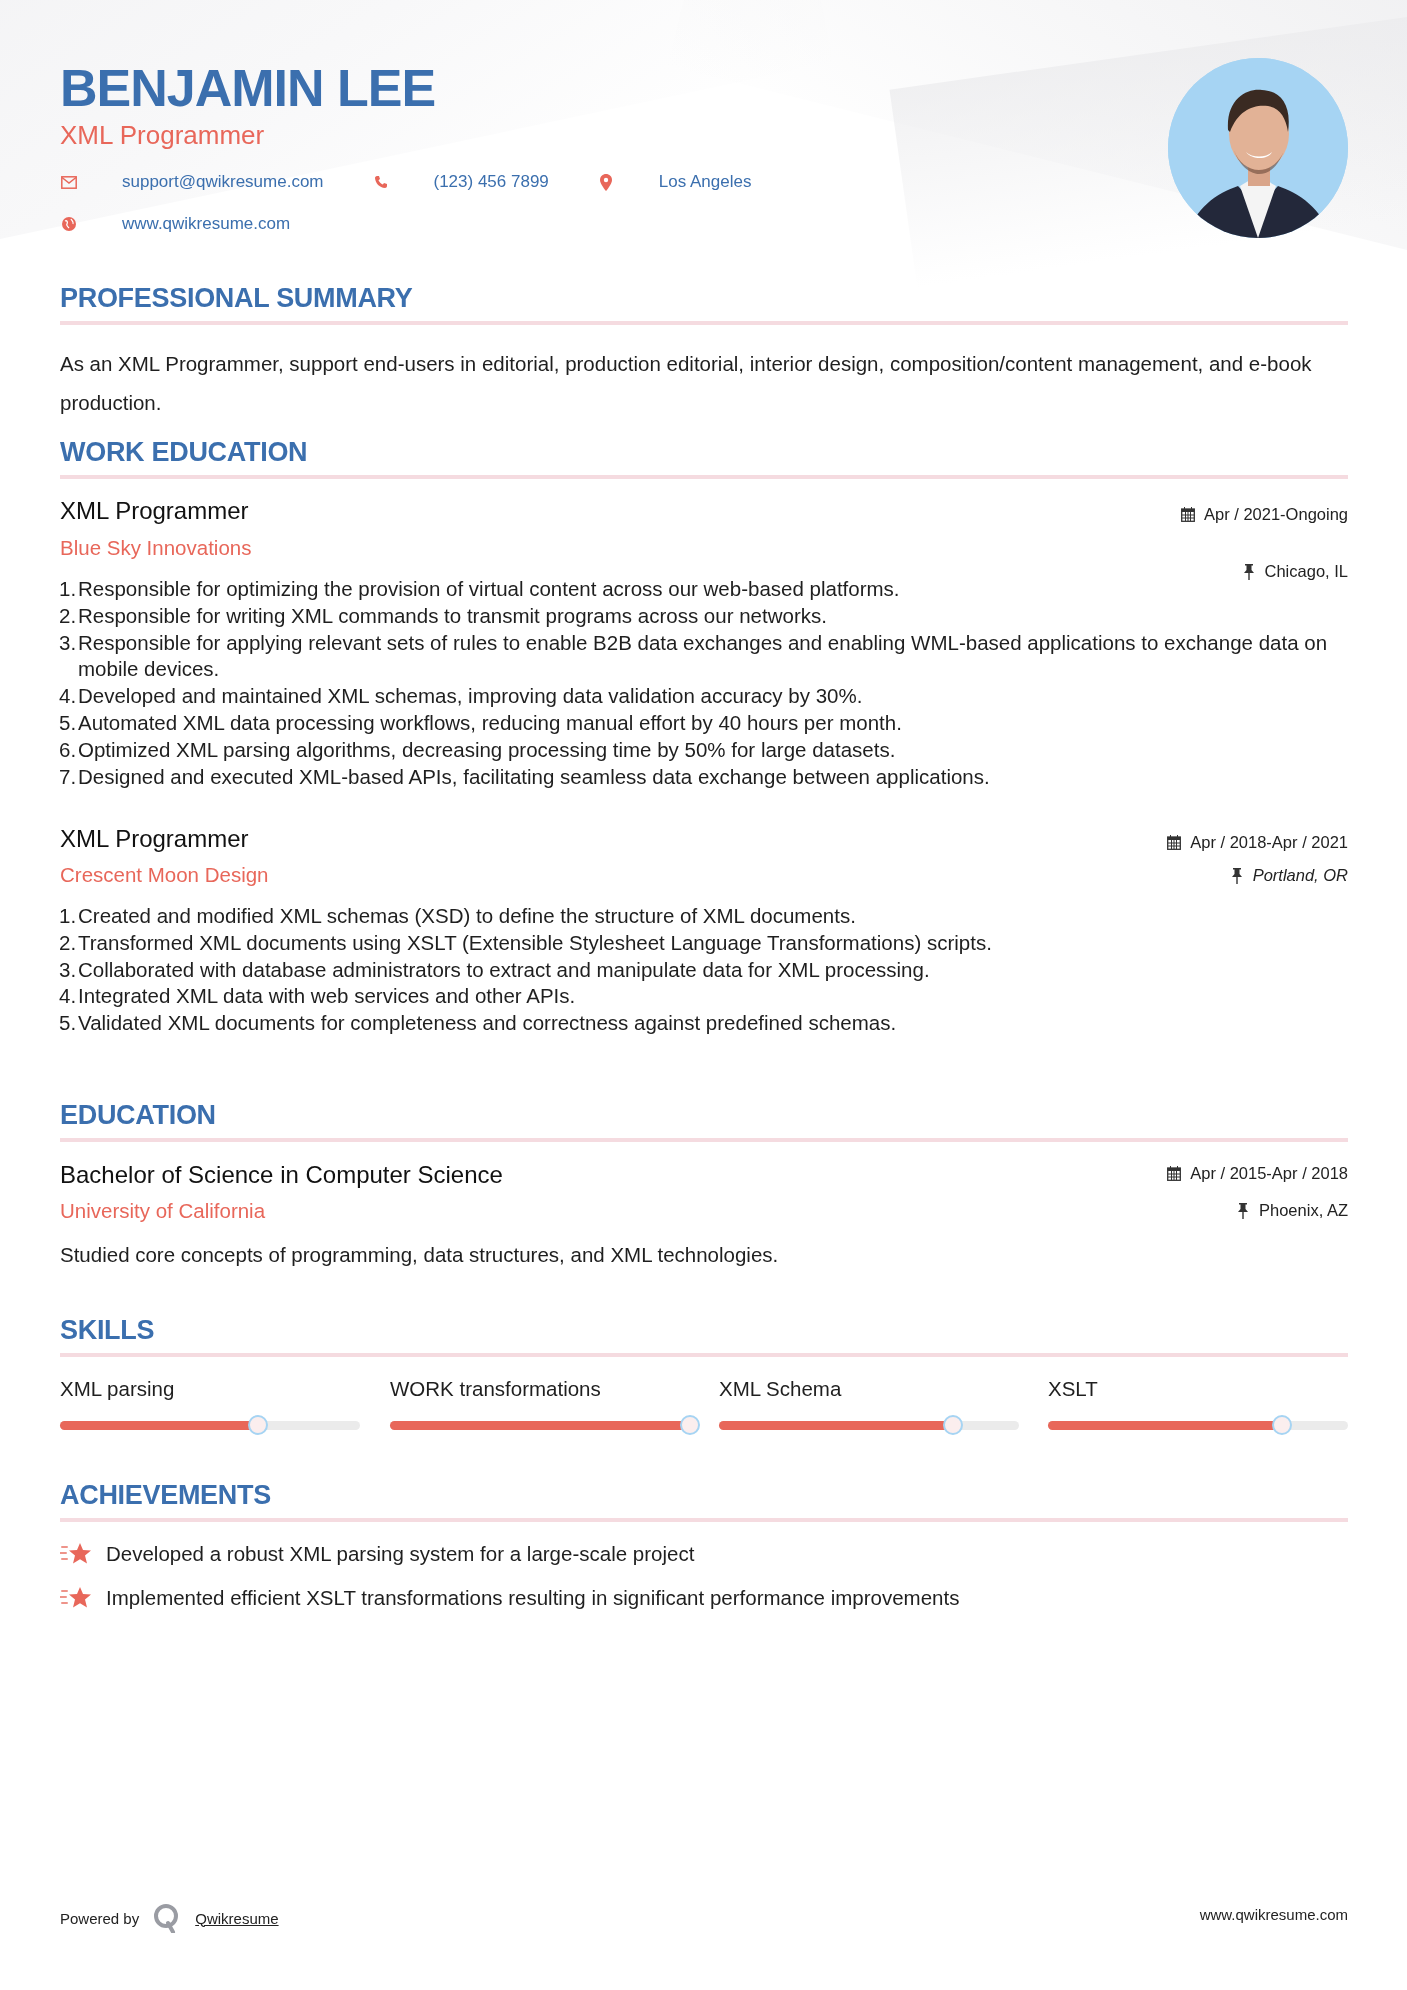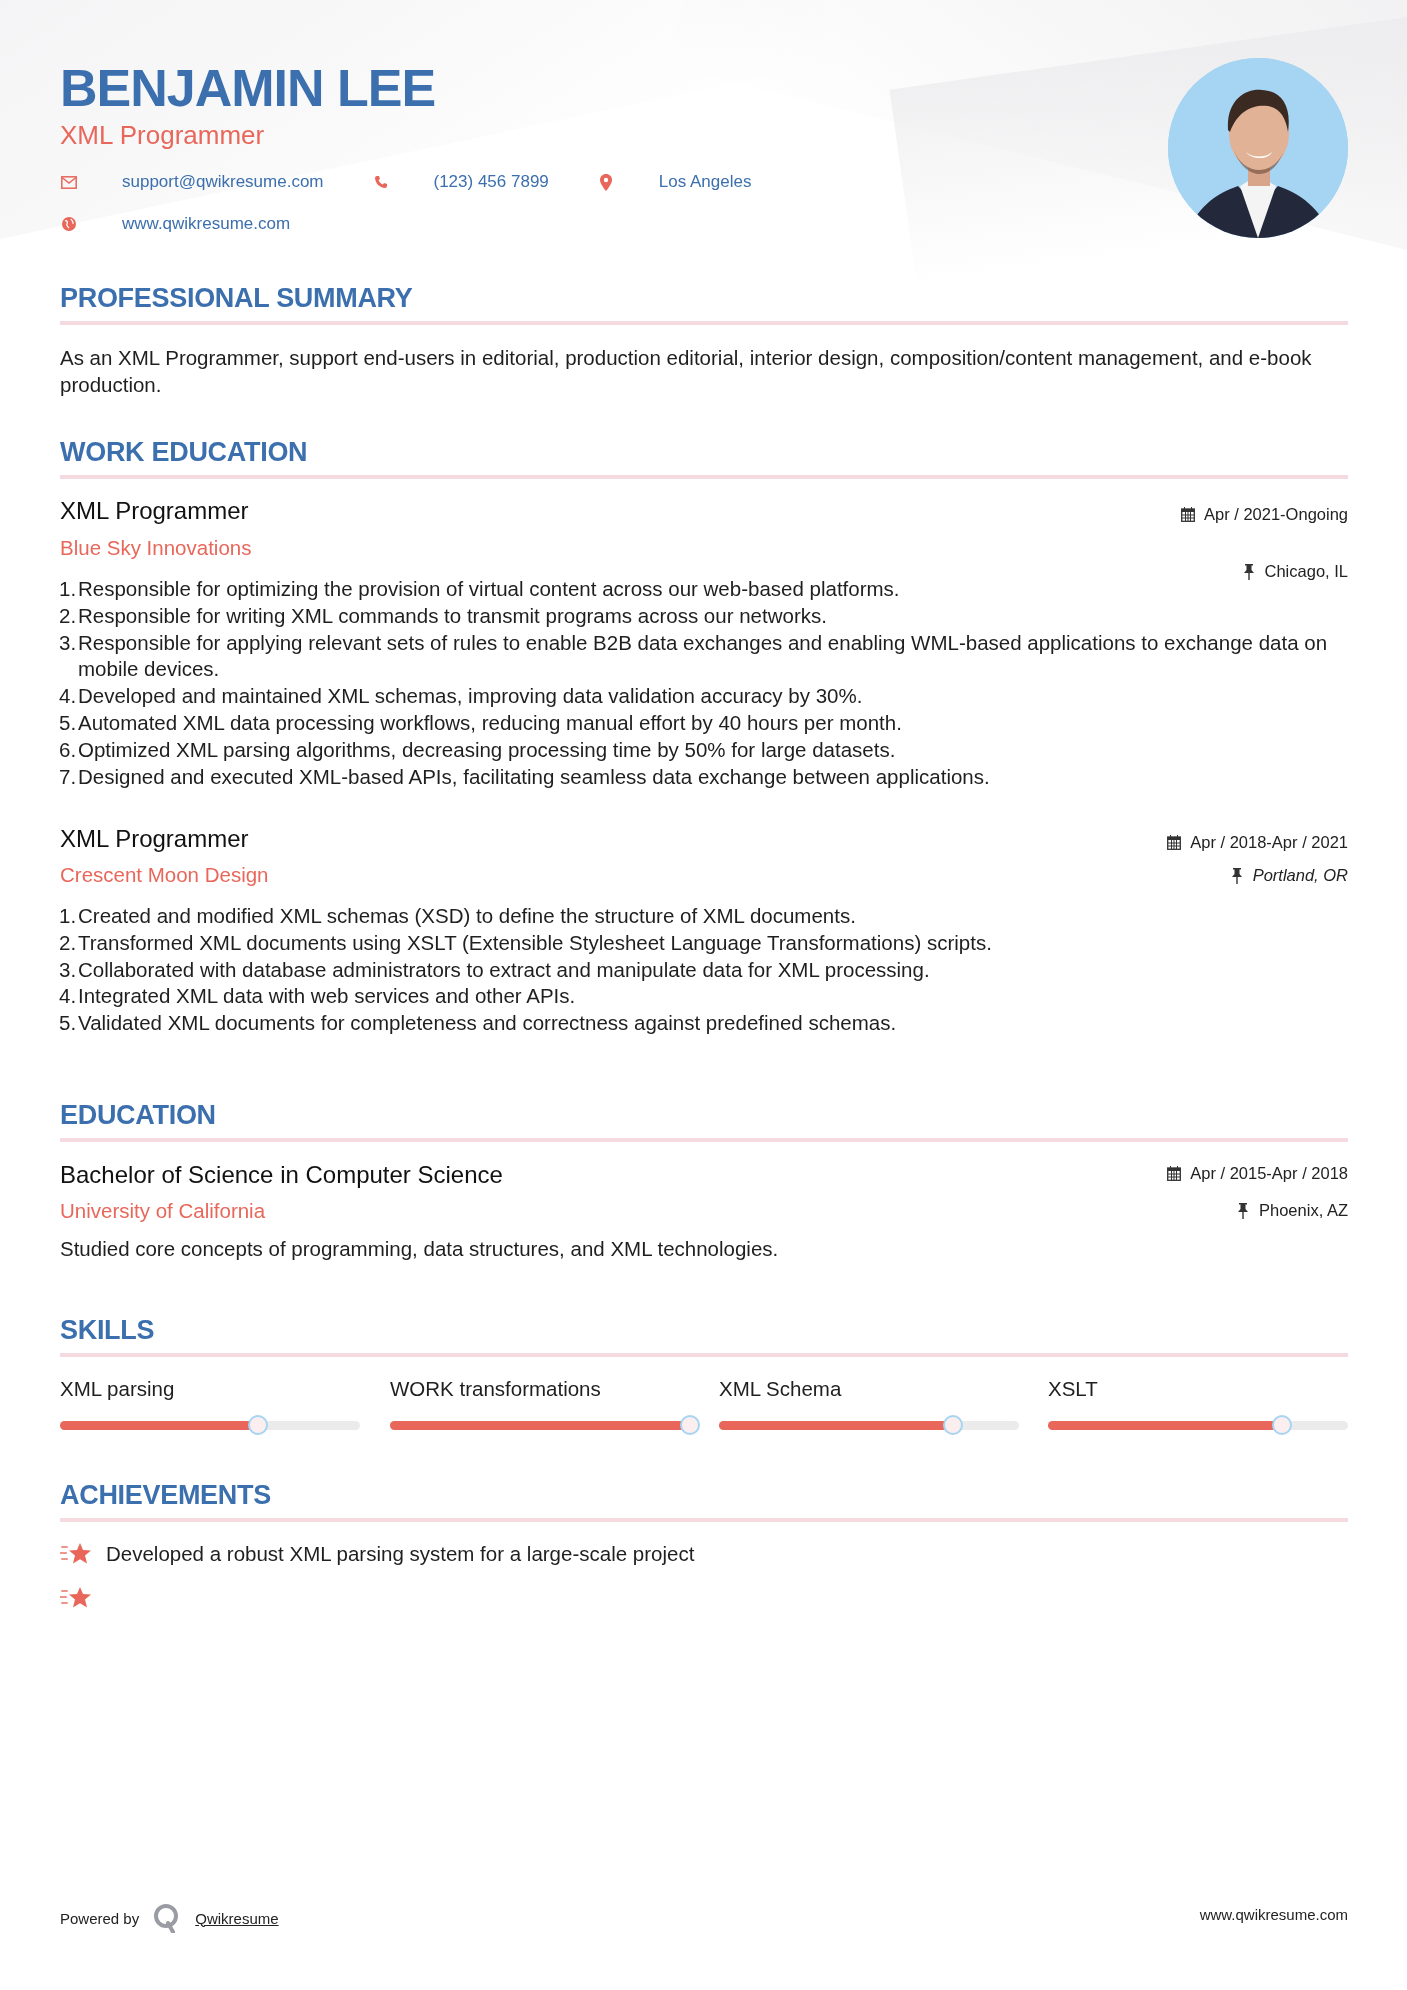--- a/index.html
+++ b/index.html
@@ -22,21 +22,21 @@
   .contact-row .ci { display: inline-flex; width: 18px; height: 18px; align-items: center; justify-content: center; margin-right: 16px; }
   .contact-row .ct { margin-right: 20px; }
   .row1 { top: 172px; }
   .row2 { top: 214px; }
 
   .photo { left: 1168px; top: 58px; width: 180px; height: 180px; border-radius: 50%; background: #a6d4f3; overflow: hidden; }
 
   .section-title { left: 60px; font-size: 27px; font-weight: bold; color: #3b6fae; white-space: nowrap; letter-spacing: -0.3px; }
   .rule { left: 60px; width: 1288px; height: 4px; background: #f5dbe0; }
 
-  .body-text { left: 60px; width: 1288px; font-size: 20.5px; line-height: 27px; color: #1f1f1f; }
+  .body-text { left: 60px; width: 1288px; font-size: 20.5px; line-height: 39px; color: #1f1f1f; }
 
   .job-title { left: 60px; font-size: 24px; color: #111; white-space: nowrap; }
   .company { left: 60px; font-size: 20.5px; color: #e8675a; white-space: nowrap; }
   .meta { right: 59px; font-size: 16.5px; color: #222; white-space: nowrap; display: flex; align-items: center; }
   .meta .mi { display: inline-flex; width: 16px; height: 16px; margin-right: 8px; align-items: center; justify-content: center; }
 
   ol.bullets { position: absolute; left: 60px; width: 1290px; margin: 0; padding: 0 0 0 18px; font-size: 20.5px; line-height: 26.8px; color: #1f1f1f; list-style: none; counter-reset: b; }
   ol.bullets li { position: relative; padding-left: 0; counter-increment: b; }
   ol.bullets li::before { content: counter(b) "."; position: absolute; left: -19px; }
 
@@ -247,20 +247,21 @@
   </span>
   <span>Developed a robust XML parsing system for a large-scale project</span>
 </div>
 <div class="abs ach" style="top:1585px;">
   <span class="star">
     <svg width="34" height="26" viewBox="0 0 34 26">
         <path d="M2 6 H7 M0 12 H6 M2 18 H7" stroke="#e8675a" stroke-width="2" stroke-linecap="round" opacity="0.7"></path>
         <path d="M20 2 L23 9 L31 9.6 L25 14.6 L27 22.5 L20 18.3 L13 22.5 L15 14.6 L9 9.6 L17 9 Z" fill="#e8675a"></path>
       </svg>
   </span>
+  <span>Implemented efficient XSLT transformations resulting in significant performance improvements</span>
 </div>
 
 <div class="abs footer-left">
   <span>Powered by</span>
   <span class="q">
     <svg width="28" height="30" viewBox="0 0 28 30">
         <circle cx="13" cy="13" r="10" fill="none" stroke="#9a9ca3" stroke-width="4"></circle>
         <path d="M15 20 L20 29" stroke="#9a9ca3" stroke-width="4" stroke-linecap="round"></path>
       </svg>
   </span>

